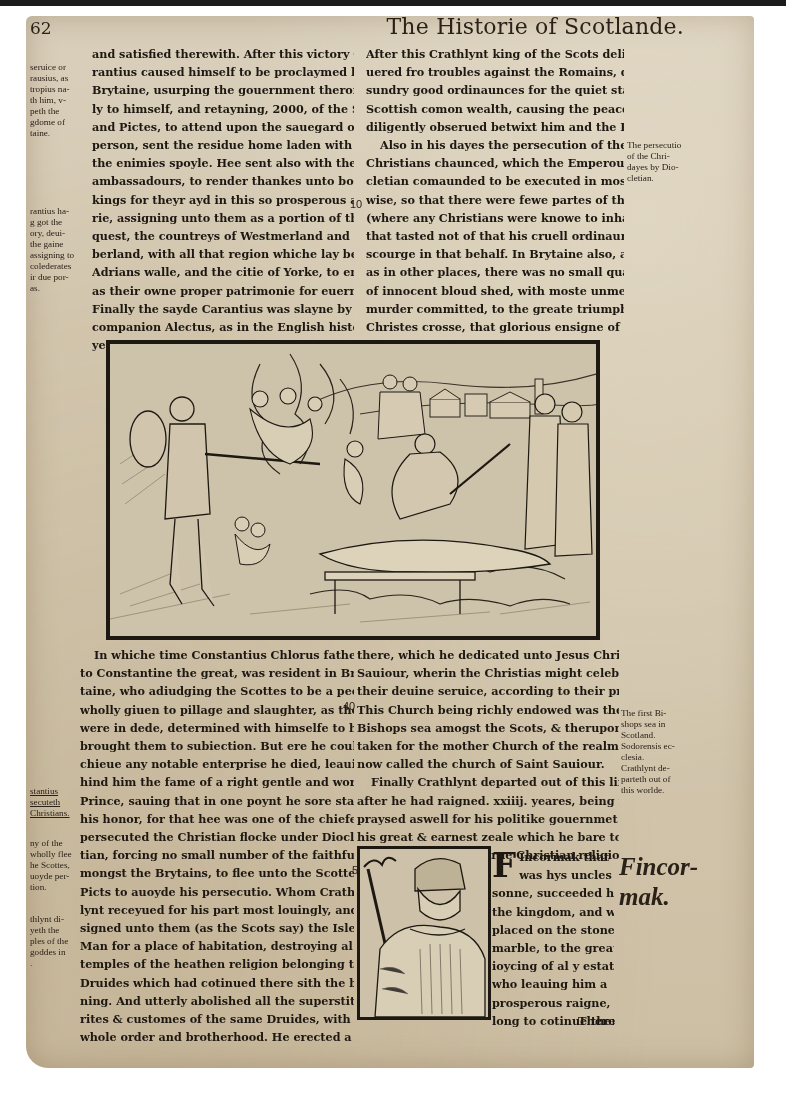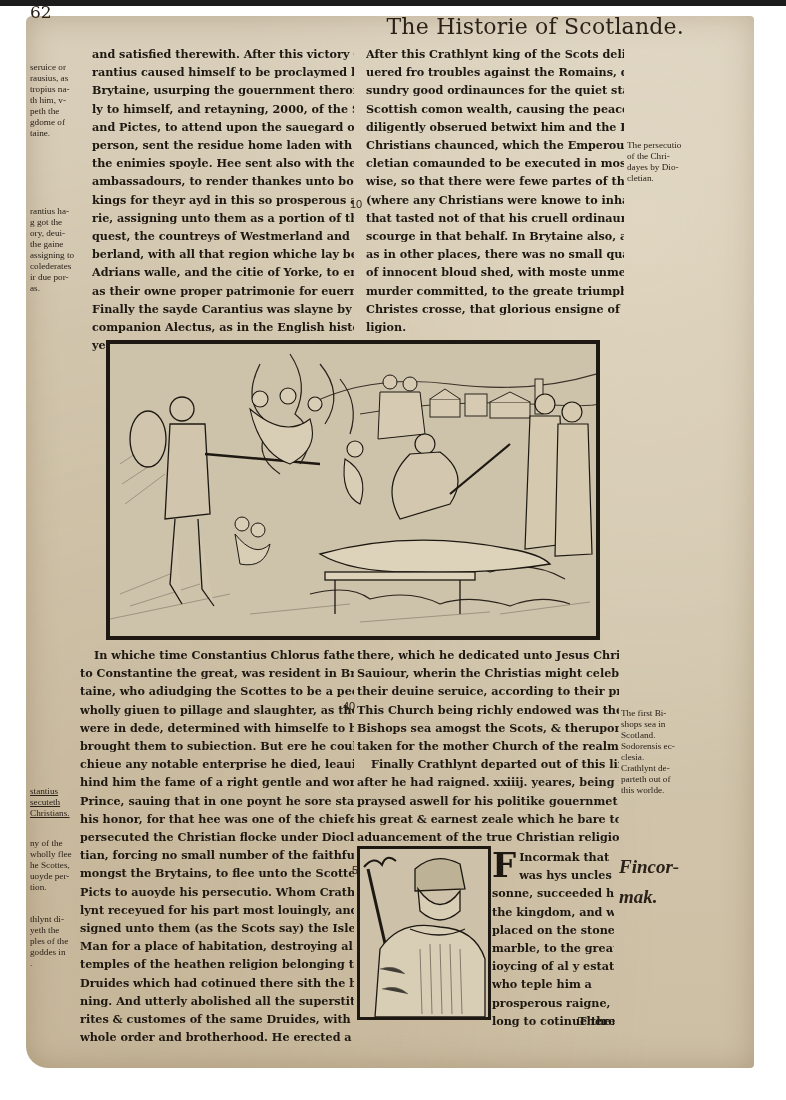--- a/index.html
+++ b/index.html
@@ -15,21 +15,21 @@
     border-radius: 6px 4px 4px 22px;
     box-shadow: inset 0 0 30px rgba(120,95,60,0.35);
   }
   .page::after {
     content: ""; position: absolute; inset: 0; border-radius: inherit;
     background:
       radial-gradient(ellipse at 85% 20%, rgba(255,250,235,0.25), transparent 50%),
       radial-gradient(ellipse at 15% 85%, rgba(150,120,80,0.15), transparent 60%);
     pointer-events: none;
   }
-  .pagenum { position: absolute; left: 30px; top: 2px; font-size: 17px; color: #2a2118; }
+  .pagenum { position: absolute; left: 30px; top: 18px; font-size: 17px; color: #2a2118; }
   .running-head {
     position: absolute; left: 0; width: 684px; top: 14px; text-align: right;
     font-size: 22px; color: #2a2118; letter-spacing: 0.2px;
   }
   .col {
     position: absolute; font-family: "DejaVu Serif", serif; color: #1e1812;
     font-size: 11.2px; line-height: 18.2px; font-weight: bold;
     text-align: justify;
   }
   .col .ln { display: block; white-space: nowrap; overflow: hidden; }
@@ -47,21 +47,21 @@
     position: absolute; left: 106px; top: 340px; width: 494px; height: 300px;
     border: 4px solid #1d1812; box-sizing: border-box; background: #c9bea6;
     overflow: hidden;
   }
   .portrait {
     position: absolute; left: 357px; top: 846px; width: 134px; height: 174px;
     border: 3px solid #1d1812; box-sizing: border-box; background: #cbc0a7; overflow: hidden;
   }
   .caption-fincor {
     position: absolute; left: 619px; top: 852px; font-family: "Liberation Serif", serif;
-    font-style: italic; font-weight: bold; font-size: 19px; line-height: 30px; color: #2a2118;
+    font-style: italic; font-weight: bold; font-size: 25px; line-height: 30px; color: #2a2118;
   }
   .catchword { position: absolute; left: 578px; top: 1014px; font-size: 11.5px; font-weight: bold; color: #1e1812; }
   .dropcap {
     float: left; font-size: 34px; line-height: 30px; font-weight: bold; margin-right: 3px; margin-top: 2px;
   }
 </style>
 </head>
 <body>
 
 <div class="topbar"></div>
@@ -90,20 +90,21 @@
   <span class="ln">companion Alectus, as in the English historie</span>
   <span class="ln">ye may finde more at large.</span>
 </div>
 
 <div class="col col-tr">
   <span class="ln">After this Crathlynt king of the Scots deli-</span>
   <span class="ln">uered fro troubles against the Romains, deuised</span>
   <span class="ln">sundry good ordinaunces for the quiet state of the</span>
   <span class="ln">Scottish comon wealth, causing the peace to be</span>
   <span class="ln">diligently obserued betwixt him and the Pictes.</span>
+  <span class="ln" style="padding-left:14px">Also in his dayes the persecution of the</span>
   <span class="ln">Christians chaunced, which the Emperour Dio-</span>
   <span class="ln">cletian comaunded to be executed in most furious</span>
   <span class="ln">wise, so that there were fewe partes of the world</span>
   <span class="ln">(where any Christians were knowe to inhabite)</span>
   <span class="ln">that tasted not of that his cruell ordinaunce and</span>
   <span class="ln">scourge in that behalf. In Brytaine also, as wel</span>
   <span class="ln">as in other places, there was no small quantitie</span>
   <span class="ln">of innocent bloud shed, with moste unmercifull</span>
   <span class="ln">murder committed, to the greate triumphe of</span>
   <span class="ln">Christes crosse, that glorious ensigne of our re-</span>
@@ -266,20 +267,21 @@
   <div>.</div>
 </div>
 
 <div class="col col-br">
   <span class="ln">there, which he dedicated unto Jesus Christ our</span>
   <span class="ln">Sauiour, wherin the Christias might celebrate</span>
   <span class="ln">their deuine seruice, according to their professio.</span>
   <span class="ln">This Church being richly endowed was the first</span>
   <span class="ln">Bishops sea amogst the Scots, &amp; therupon was</span>
   <span class="ln">taken for the mother Church of the realme. It is</span>
+  <span class="ln">now called the church of Saint Sauiour.</span>
   <span class="ln" style="padding-left:14px">Finally Crathlynt departed out of this life,</span>
   <span class="ln">after he had raigned. xxiiij. yeares, being muche</span>
   <span class="ln">praysed aswell for his politike gouernmet as for</span>
   <span class="ln">his great &amp; earnest zeale which he bare towards y</span>
   <span class="ln">aduancement of the true Christian religion.</span>
 </div>
 
 <div class="margin-note" style="left:621px; top:708px;">
   <div>The first Bi-</div>
   <div>shops sea in</div>
@@ -311,21 +313,21 @@
 
 <div class="col col-fin">
   <span class="dropcap">F</span>
   <span class="ln">Incormak that</span>
   <span class="ln">was hys uncles</span>
   <span class="ln">sonne, succeeded him in</span>
   <span class="ln">the kingdom, and was</span>
   <span class="ln">placed on the stone of</span>
   <span class="ln">marble, to the great re-</span>
   <span class="ln">ioycing of al y estates,</span>
-  <span class="ln">who teple him a</span>
+  <span class="ln">who leauing him a</span>
   <span class="ln">prosperous raigne, and</span>
   <span class="ln">long to cotinue therin.</span>
 </div>
 
 <div class="caption-fincor">
   <div>Fincor-</div>
   <div>mak.</div>
 </div>
 
 <div class="catchword">There</div>

